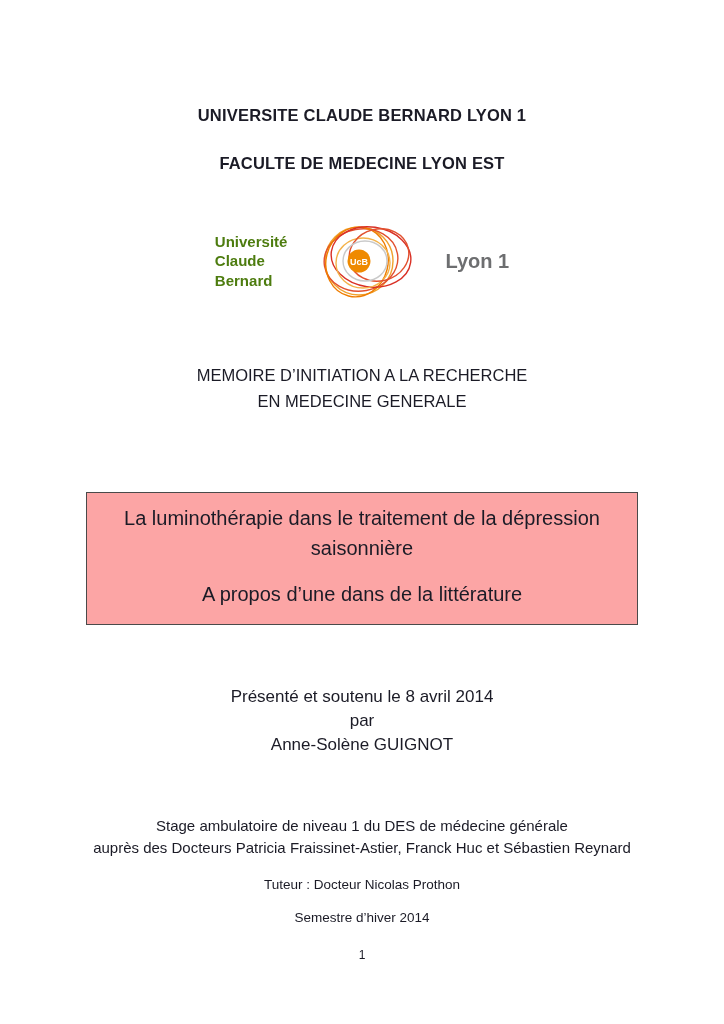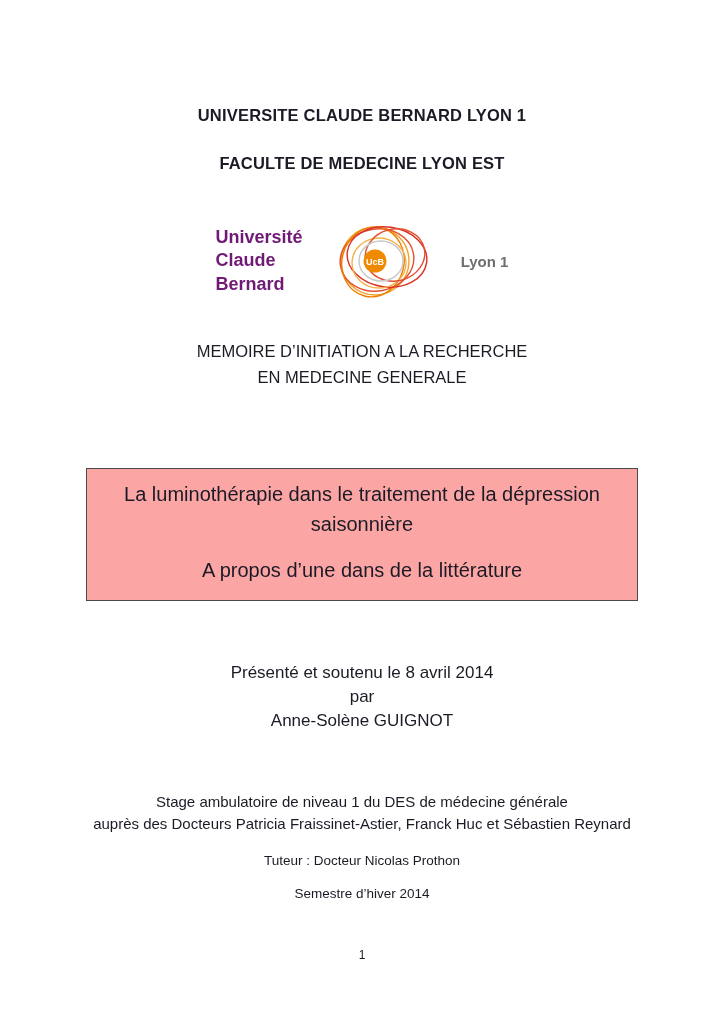--- a/index.html
+++ b/index.html
@@ -28,34 +28,34 @@
     letter-spacing: 0.2px;
   }
   .logo-row {
     margin-top: 44px;
     display: flex;
     justify-content: center;
     align-items: center;
     gap: 4px;
   }
   .logo-name {
-    font-size: 18px;
+    font-size: 15px;
     font-weight: bold;
-    color: #701a75;
+    color: #4d7c0f;
     text-align: left;
     line-height: 1.3;
   }
   .logo-lyon {
-    font-size: 15px;
+    font-size: 20px;
     font-weight: bold;
     color: #6d6e70;
     white-space: nowrap;
   }
   .memoire {
-    margin-top: 34px;
+    margin-top: 58px;
     font-size: 16.5px;
     line-height: 1.55;
     font-weight: normal;
   }
   .title-box {
     margin: 78px auto 0 auto;
     width: 552px;
     border: 1px solid #4a4a4a;
     padding: 10px 18px 18px 18px;
     background: #fca5a5;

